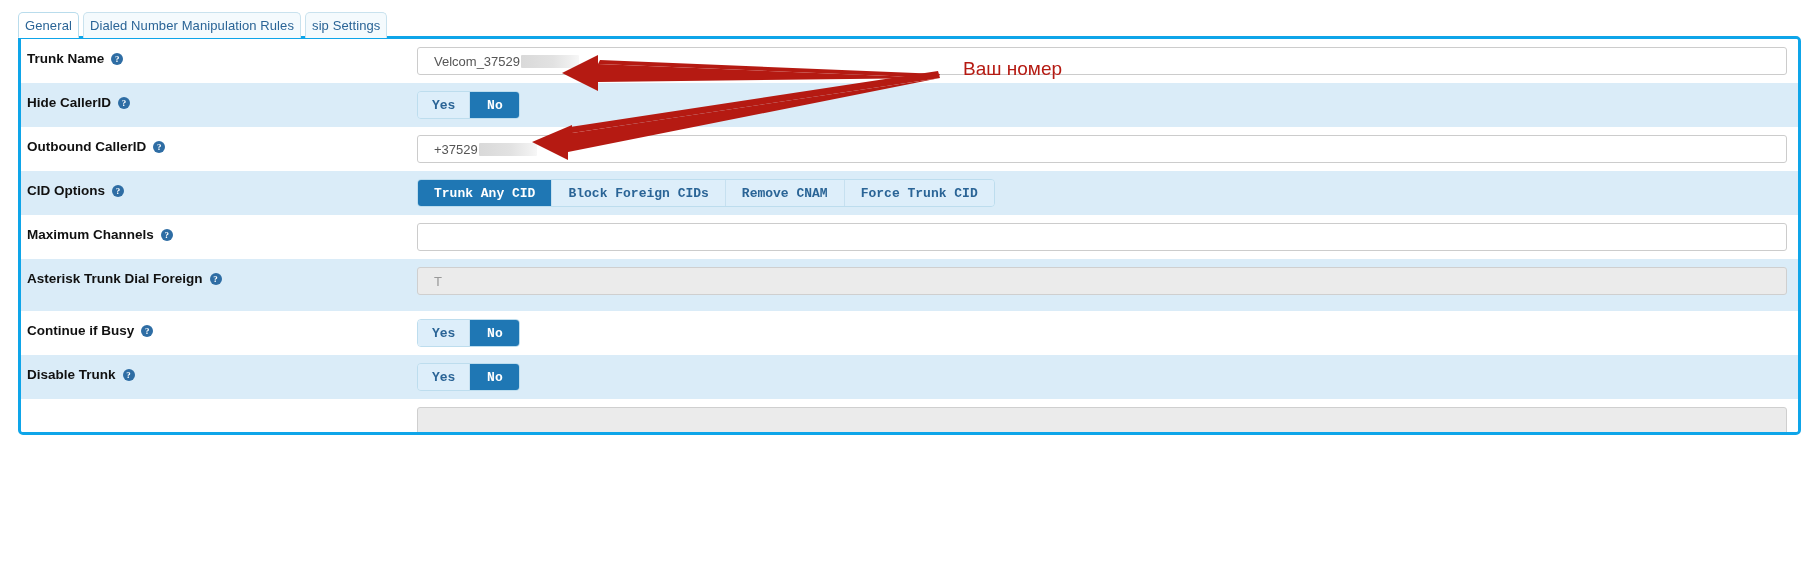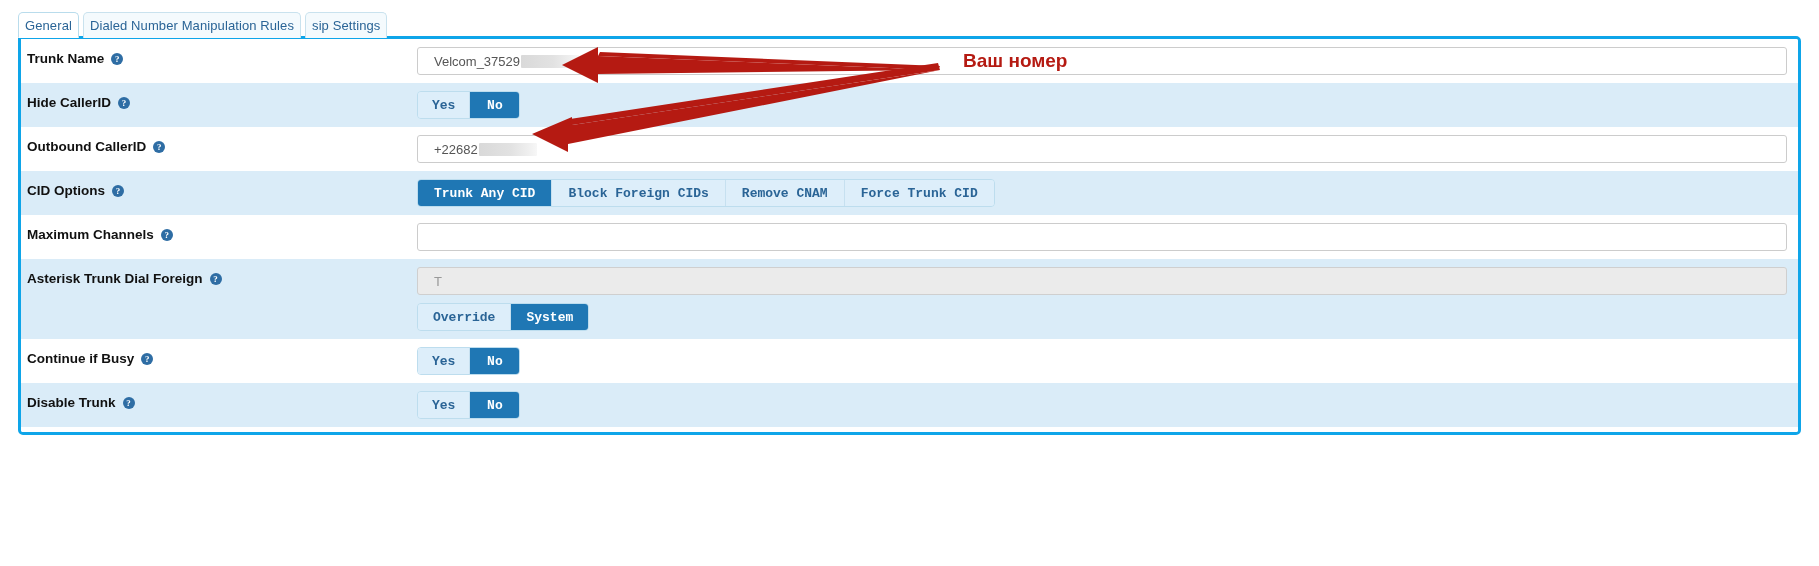--- a/index.html
+++ b/index.html
@@ -175,26 +175,25 @@
   }
   .btngroup.yesno .btn { min-width: 49px; padding: 0 14px; }
   .btngroup.cid .btn { padding: 0 16px; }
 
   .stack-gap { height: 8px; }
 
   
   .anno {
     position: absolute;
     left: 0;
-    top: 0;
+    top: 8px;
     width: 1819px;
     height: 508px;
     pointer-events: none;
     z-index: 10;
-    font-weight: bold;
   }
   .anno-text {
     position: absolute;
     left: 963px;
     top: 50px;
     font-size: 19px;
     color: #b51a12;
     font-family: "Liberation Sans", sans-serif;
     white-space: nowrap;
   }
@@ -244,21 +243,21 @@
       </div>
     </div>
 
     <div class="row">
       <div class="row-label">
         <span>Outbound CallerID</span>
         <span class="help-icon">?</span>
       </div>
       <div class="row-control">
         <div class="txt">
-          <span>+22682</span>
+          <span>+37529</span>
             <span class="redact"></span>
         </div>
       </div>
     </div>
 
     <div class="row alt">
       <div class="row-label">
         <span>CID Options</span>
         <span class="help-icon">?</span>
       </div>
@@ -287,24 +286,20 @@
     <div class="row alt">
       <div class="row-label">
         <span>Asterisk Trunk Dial Foreign</span>
         <span class="help-icon">?</span>
       </div>
       <div class="row-control">
         <div class="txt disabled">
           <span>T</span>
         </div>
         <div class="stack-gap"></div>
-        <div class="btngroup">
-          <div class="btn">Override</div>
-          <div class="btn sel">System</div>
-        </div>
       </div>
     </div>
 
     <div class="row">
       <div class="row-label">
         <span>Continue if Busy</span>
         <span class="help-icon">?</span>
       </div>
       <div class="row-control">
         <div class="btngroup yesno">

